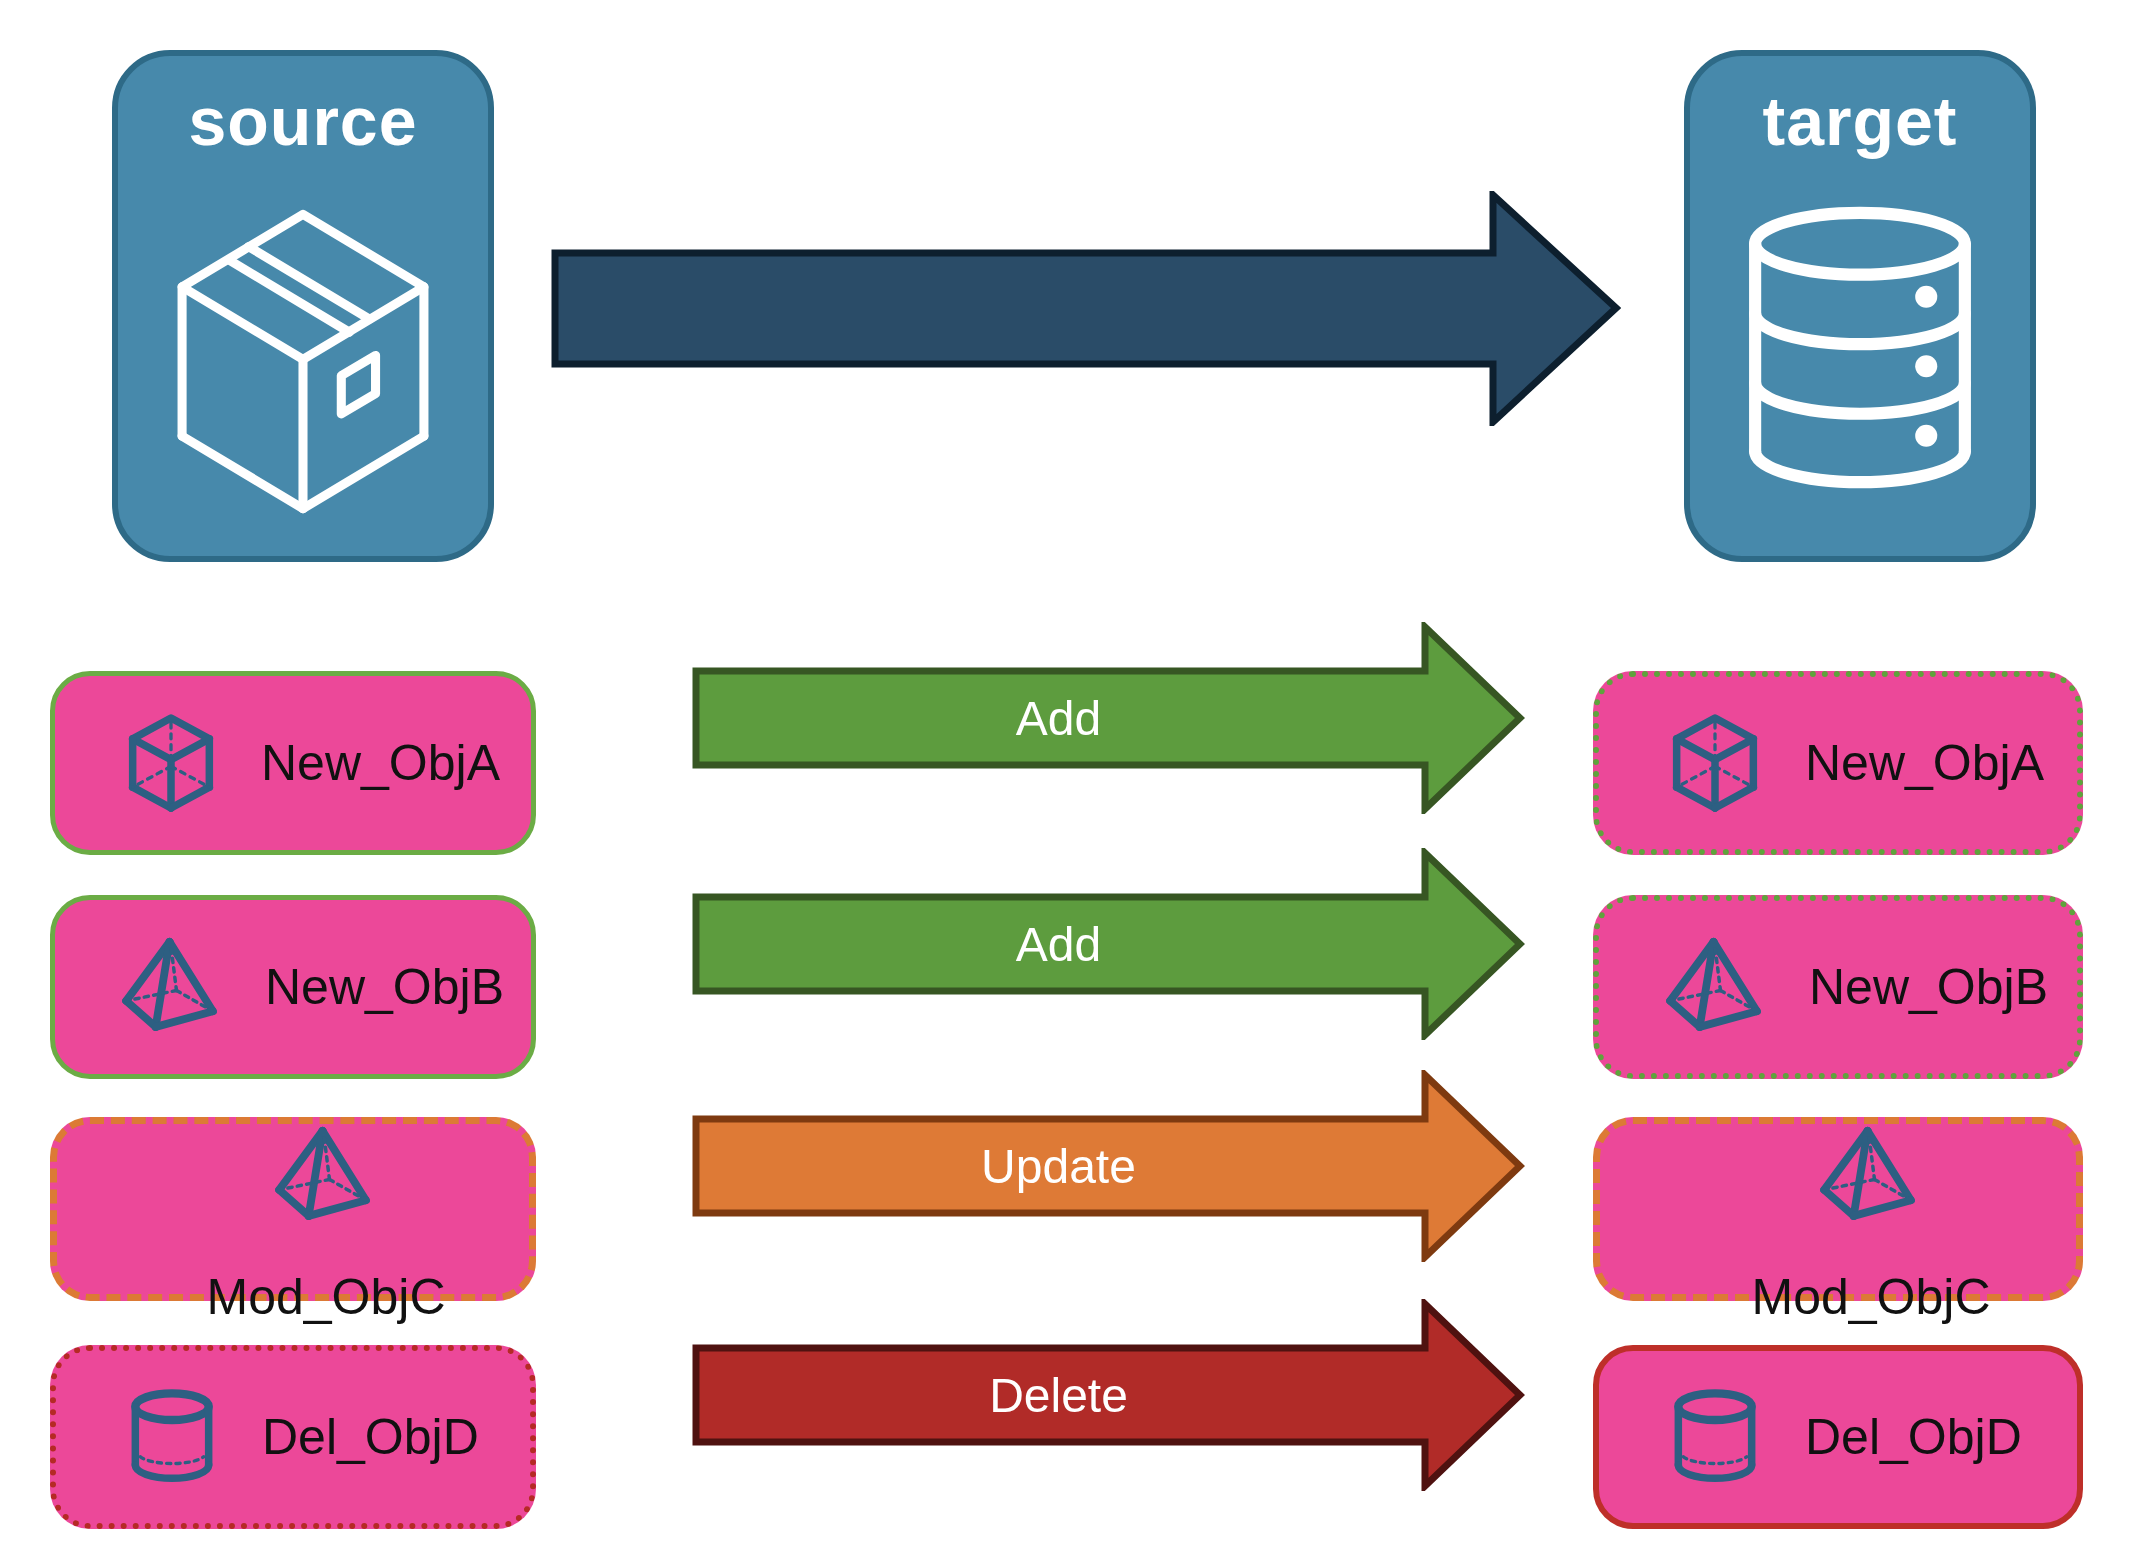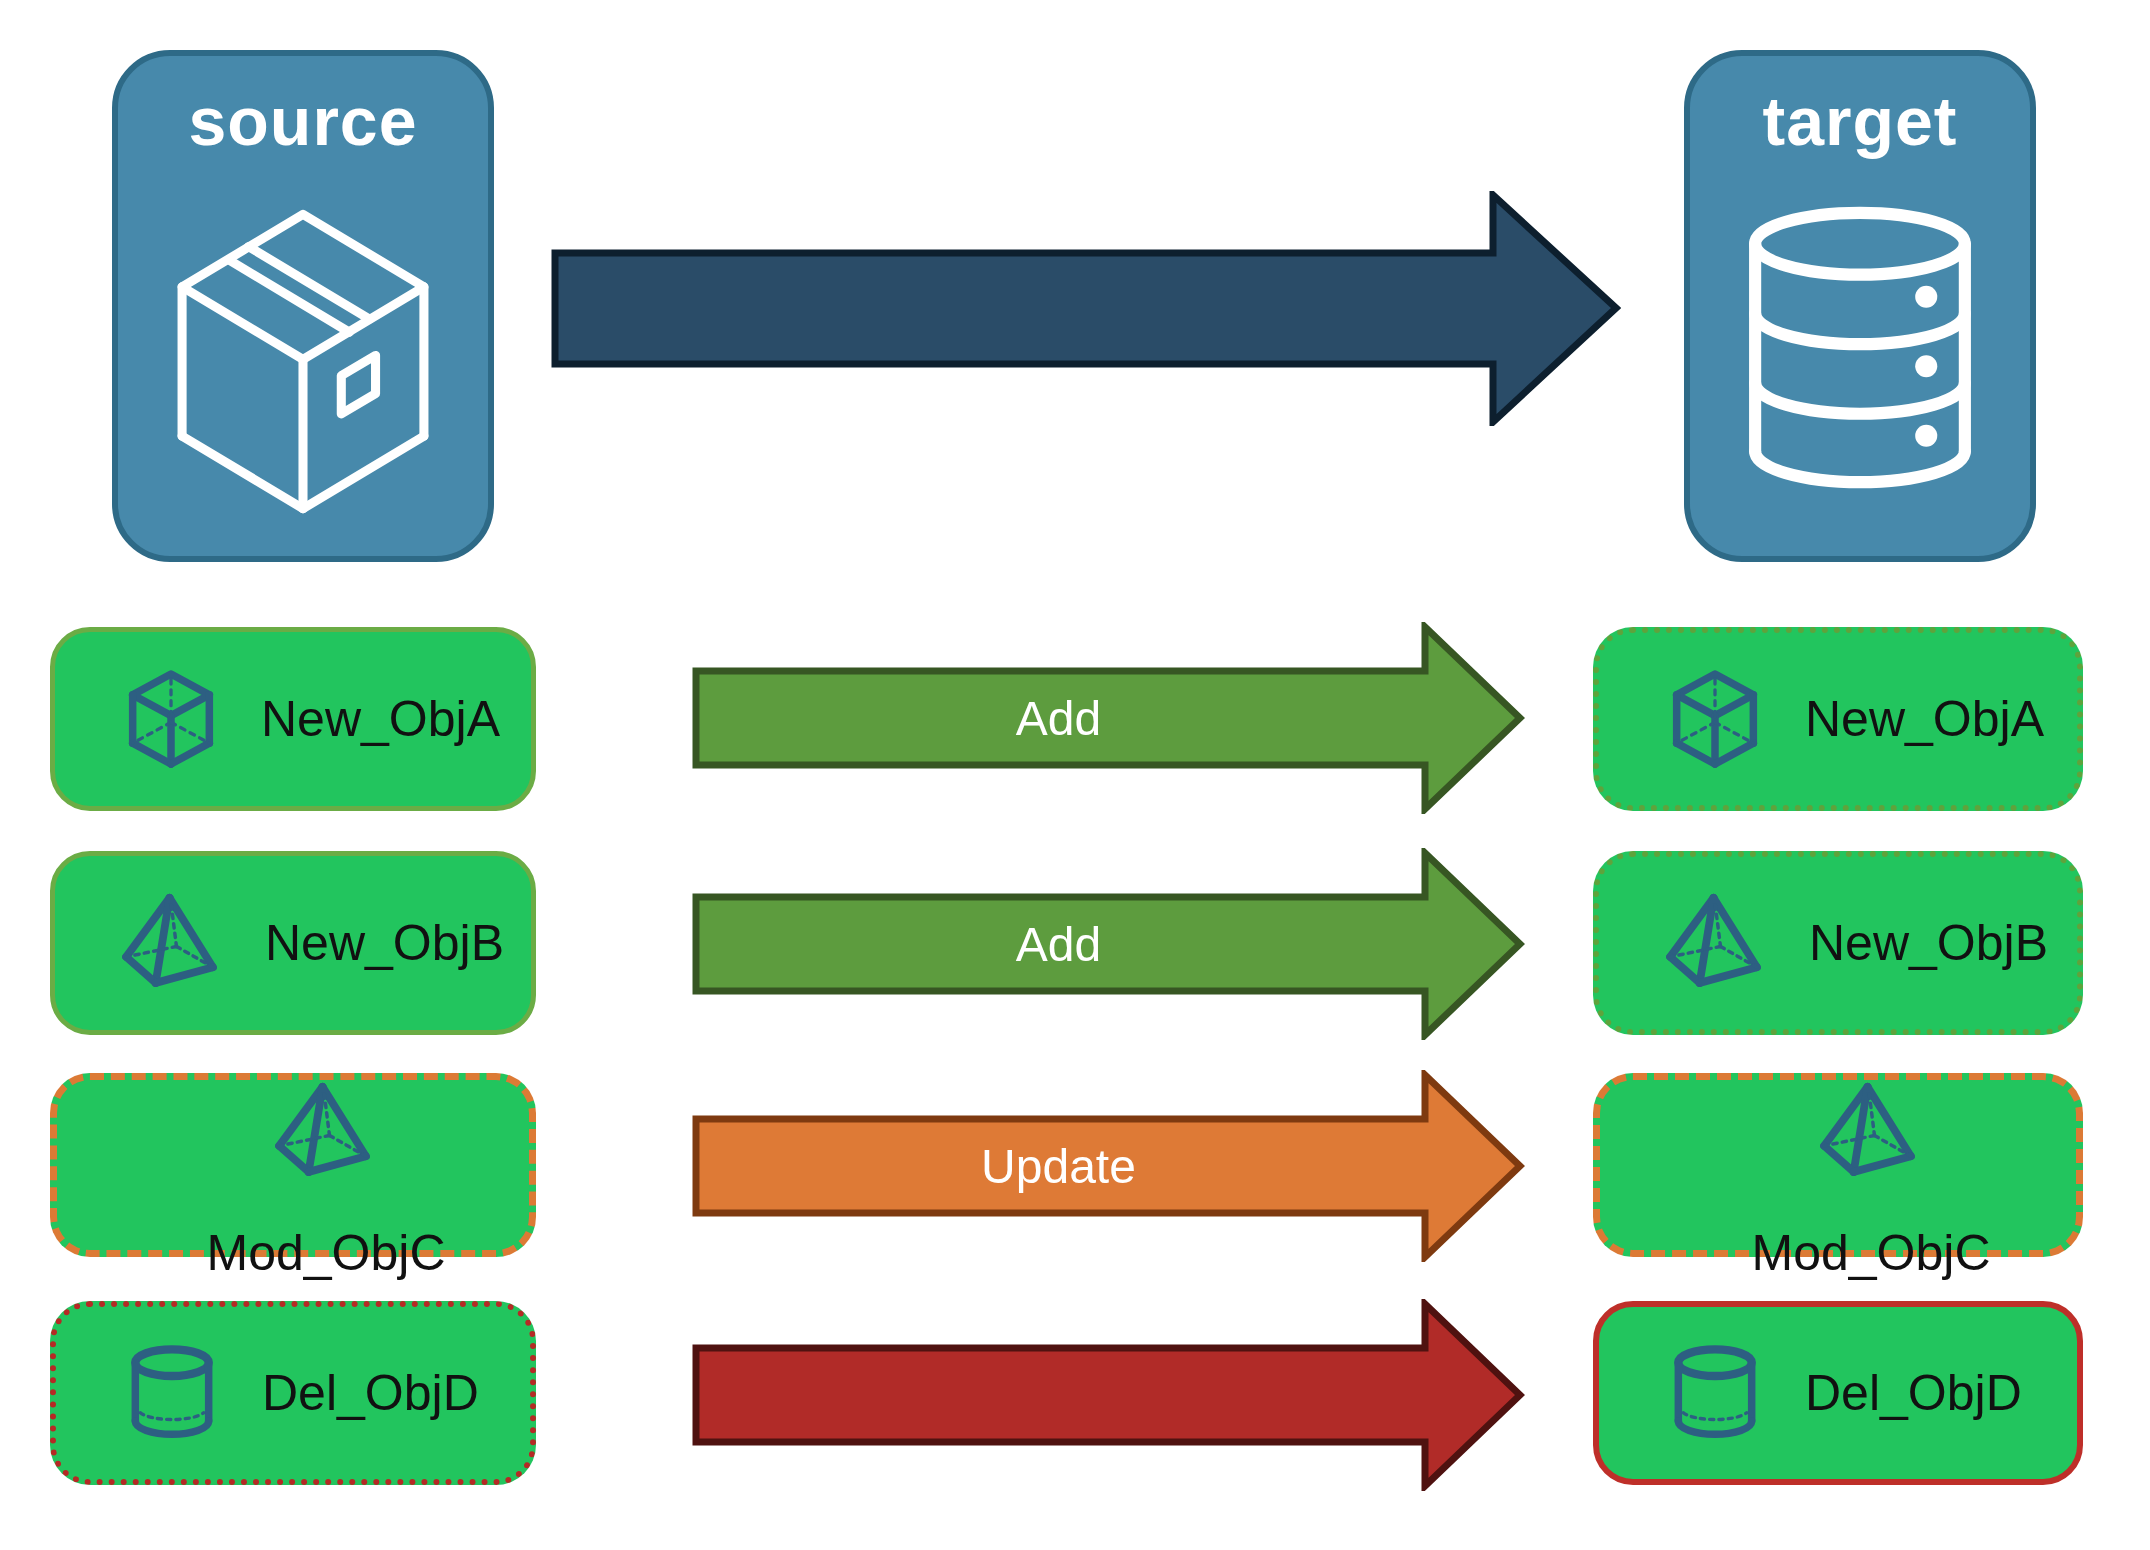--- a/index.html
+++ b/index.html
@@ -18,23 +18,23 @@
   }
   .endpoint-icon{position:absolute;left:50%;transform:translateX(-50%);}
   
   .arrow-svg{position:absolute;display:block;}
   .arrow-label{
     position:absolute;display:flex;align-items:center;justify-content:center;
     color:#ffffff;font-size:48px;pointer-events:none;
   }
   
   .obj-box{
-    position:absolute;box-sizing:border-box;background:#22c55e;
+    position:absolute;box-sizing:border-box;background:#ec4899;
     border-radius:40px;display:flex;align-items:center;
-    padding-left:66px;gap:40px;
+    padding-left:66px;gap:40px;margin-top:44px;
   }
   .obj-box .obj-label{font-size:50px;color:#111111;white-space:nowrap;}
   .obj-icon{flex:0 0 auto;display:block;}
   .b-solid-green {border:5px solid #6BAC45;}
   .b-dotted-green{border:6px dotted #5FA33C;}
   .b-dashed-orange{border:7px dashed #DC7A35;flex-direction:column;}
   .b-dotted-red  {border:6px dotted #B52A25;}
   .b-solid-red   {border:6px solid #BE2F29;}
   .hidden-defs{position:absolute;width:0;height:0;overflow:hidden;}
 </style>
@@ -187,21 +187,21 @@
 
   <div class="obj-box b-dotted-red" style="left:50px;top:1301px;width:486px;height:184px;">
     <svg class="obj-icon" width="100" height="105" viewBox="0 0 120 126">
         <use href="#ic-cylinder"></use>
       </svg>
     <span class="obj-label">Del_ObjD</span>
   </div>
   <svg class="arrow-svg" style="left:692px;top:1299px;" width="833" height="192" viewBox="0 0 833 192">
     <polygon stroke="#4F1210" stroke-width="7" points="4,49 733,49 733,5 828,96 733,187 733,143 4,143" fill="#B12B28"></polygon>
   </svg>
-  <div class="arrow-label" style="left:692px;top:1278px;width:733px;height:98px;">Delete</div>
+  <div class="arrow-label" style="left:692px;top:1346px;width:733px;height:98px;">Delete</div>
   <div class="obj-box b-solid-red" style="left:1593px;top:1301px;width:490px;height:184px;">
     <svg class="obj-icon" width="100" height="105" viewBox="0 0 120 126">
         <use href="#ic-cylinder"></use>
       </svg>
     <span class="obj-label">Del_ObjD</span>
   </div>
 
 </div>
 
 </body></html>

